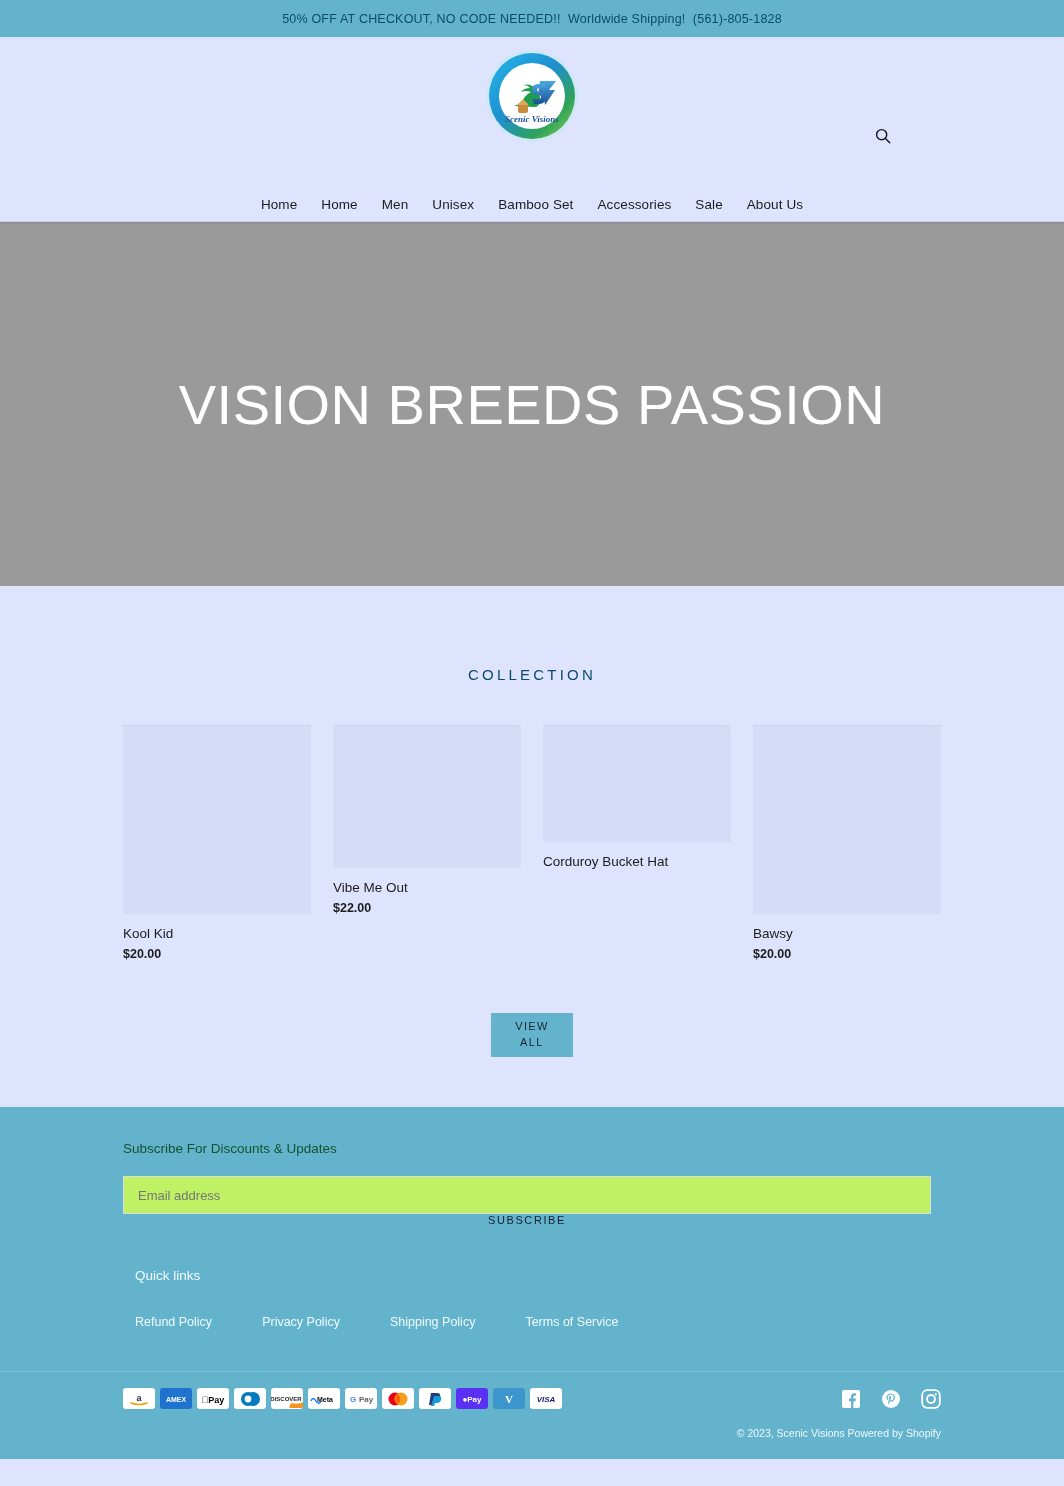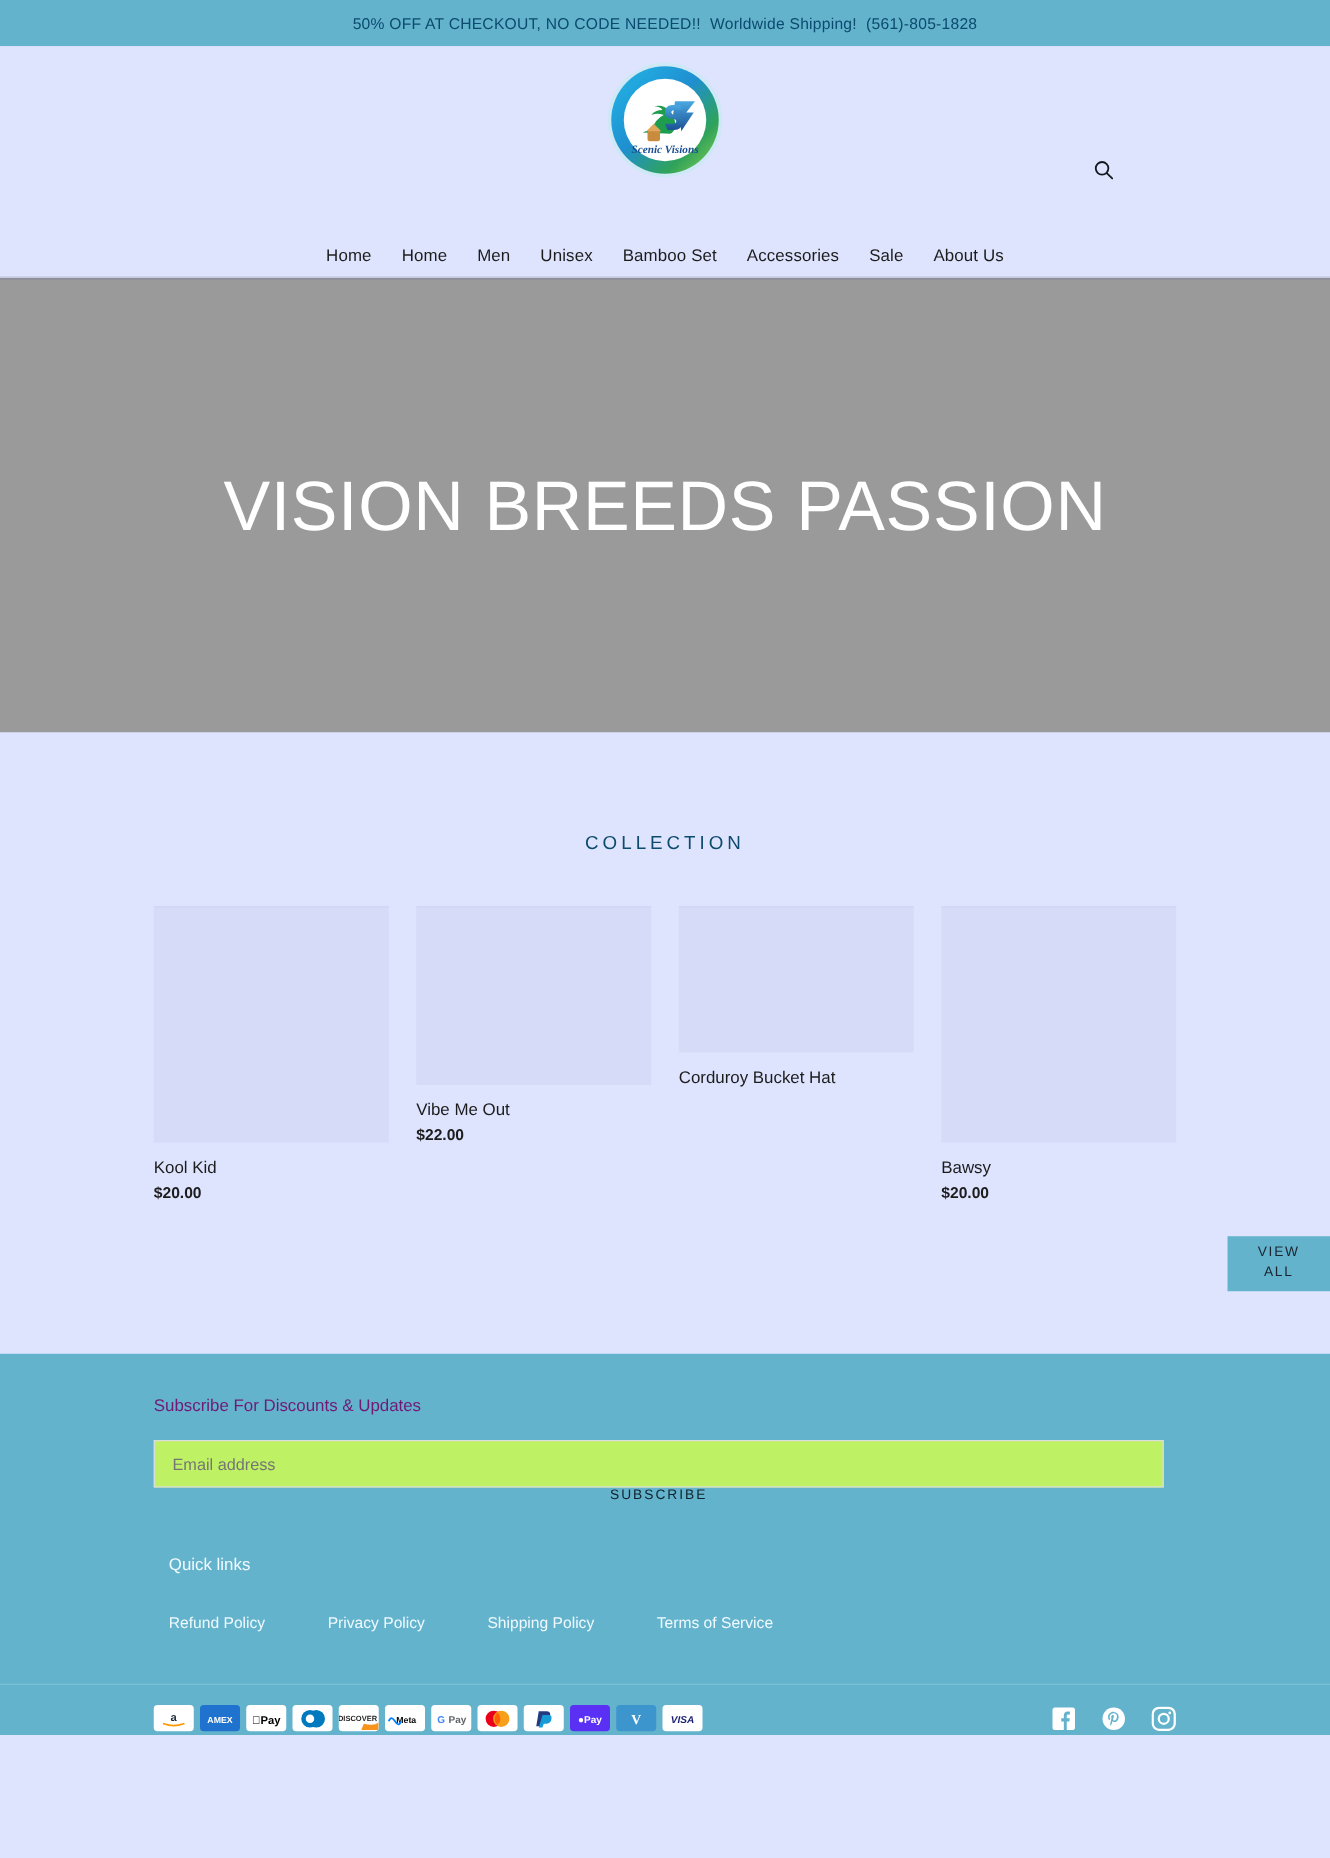--- a/index.html
+++ b/index.html
@@ -133,22 +133,22 @@
   }
   .product-price {
     margin-top: 4px;
     font-size: 12.5px;
     font-weight: bold;
     color: #1c1c1c;
   }
 
   .view-all-wrap {
     display: flex;
-    justify-content: flex-end;
-    margin-top: 28px;
+    justify-content: center;
+    margin-top: 52px;
   }
   .view-all-btn {
     width: 82px;
     height: 44px;
     background: #63b3cd;
     border: none;
     color: #1b2430;
     font-size: 11px;
     letter-spacing: 1.4px;
     line-height: 1.45;
@@ -157,21 +157,21 @@
   }
 
   
   .footer {
     background: #63b3cd;
     padding-top: 34px;
     min-height: 305px;
   }
   .footer-inner { width: 818px; margin: 0 auto; }
   .newsletter-heading {
-    color: #701a75;
+    color: #14532d;
     font-size: 13.5px;
     margin-bottom: 20px;
     margin-left: 0;
   }
   .email-input {
     width: 808px;
     height: 38px;
     background: #bef264;
     border: 1px solid #dcdcdc;
     padding: 0 14px;
@@ -454,15 +454,18 @@
           <a href="#">
             <svg class="social-icon" viewBox="0 0 20 20">
               <rect x="1.2" y="1.2" width="17.6" height="17.6" rx="5" fill="none" stroke="#ffffff" stroke-width="1.8"></rect>
               <circle cx="10" cy="10" r="4" fill="none" stroke="#ffffff" stroke-width="1.8"></circle>
               <circle cx="14.8" cy="5.3" r="1.1" fill="#ffffff"></circle>
             </svg>
           </a>
         </div>
       </div>
 
+      <div class="copyright-row">
+        <span class="copyright">© 2023, Scenic Visions Powered by Shopify</span>
+      </div>
     </div>
   </div>
 </div>
 
 </body></html>

